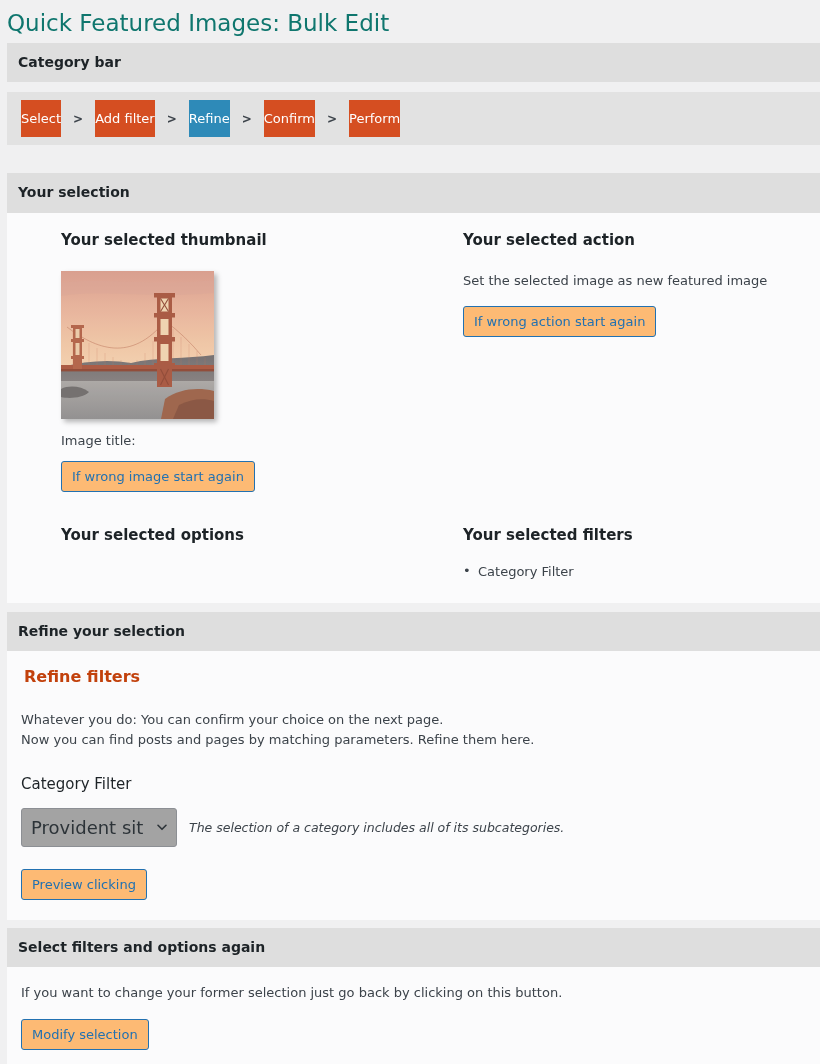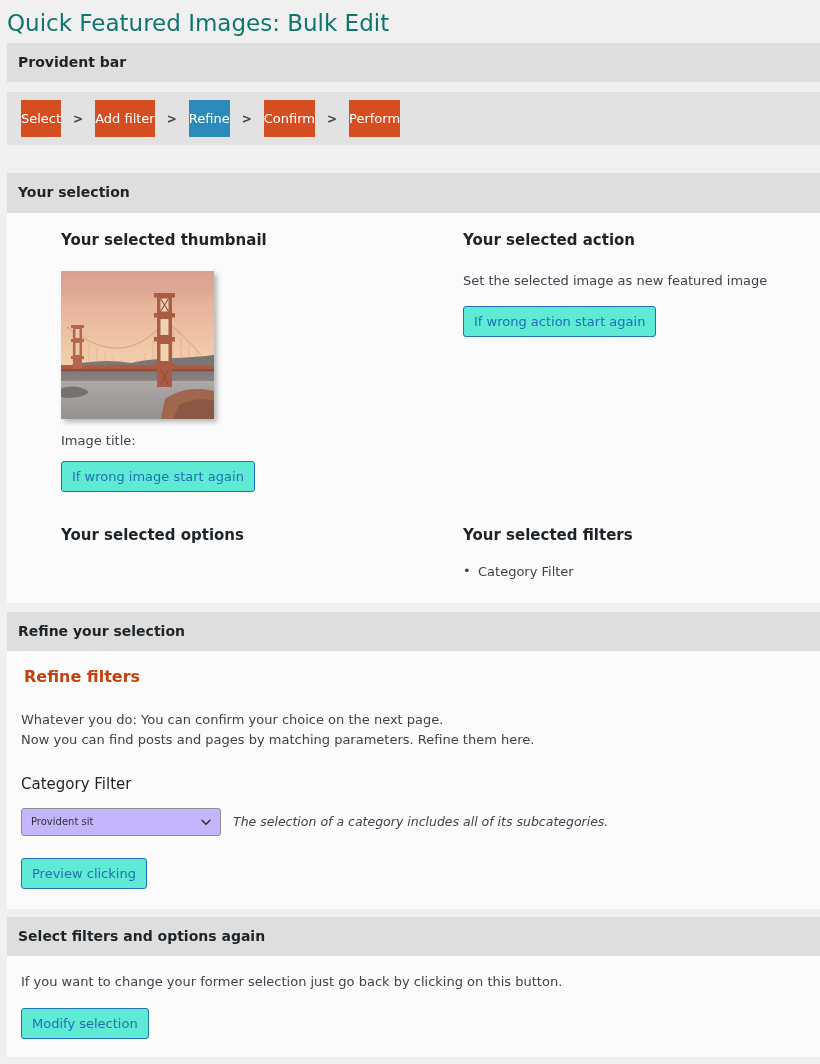--- a/index.html
+++ b/index.html
@@ -127,21 +127,21 @@
   .img-title-label {
     font-size: 13px;
     color: #3c434a;
     margin: 0 0 11px 0;
     line-height: 1.4;
   }
 
   
   .btn-secondary {
     display: inline-block;
-    background: #5eead4;
+    background: #fdba74;
     border: 1px solid #2271b1;
     border-radius: 3px;
     color: #2271b1;
     font-family: inherit;
     font-size: 13px;
     line-height: 1;
     padding: 8px 10px;
     cursor: pointer;
     text-decoration: none;
     white-space: nowrap;
@@ -198,27 +198,27 @@
     line-height: 1.4;
   }
   .select-row {
     display: flex;
     align-items: center;
     margin-bottom: 22px;
   }
   .wp-select {
     -webkit-appearance: none;
     appearance: none;
-    width: 200px;
-    background: #c4b5fd;
+    width: 156px;
+    background: #a3a3a3;
     border: 1px solid #8c8f94;
     border-radius: 3px;
     color: #2c3338;
     font-family: inherit;
-    font-size: 10px;
+    font-size: 18px;
     line-height: 1.4;
     padding: 6px 26px 6px 9px;
     cursor: pointer;
     box-sizing: border-box;
   }
   .select-holder {
     position: relative;
     display: inline-block;
   }
   .select-arrow {
@@ -242,21 +242,21 @@
   .last-body {
     padding: 16px 14px 18px 14px;
   }
 </style>
 </head>
 <body>
 
 <h1 class="page-title">Quick Featured Images: Bulk Edit</h1>
 
 <div class="panel" style="background:transparent;">
-  <div class="panel-header">Provident bar</div>
+  <div class="panel-header">Category bar</div>
 </div>
 <div class="spacer"></div>
 <div class="progress-strip">
   <a class="step">Select</a>
   <span class="step-sep">&gt;</span>
   <a class="step">Add filter</a>
   <span class="step-sep">&gt;</span>
   <a class="step current">Refine</a>
   <span class="step-sep">&gt;</span>
   <a class="step">Confirm</a>

